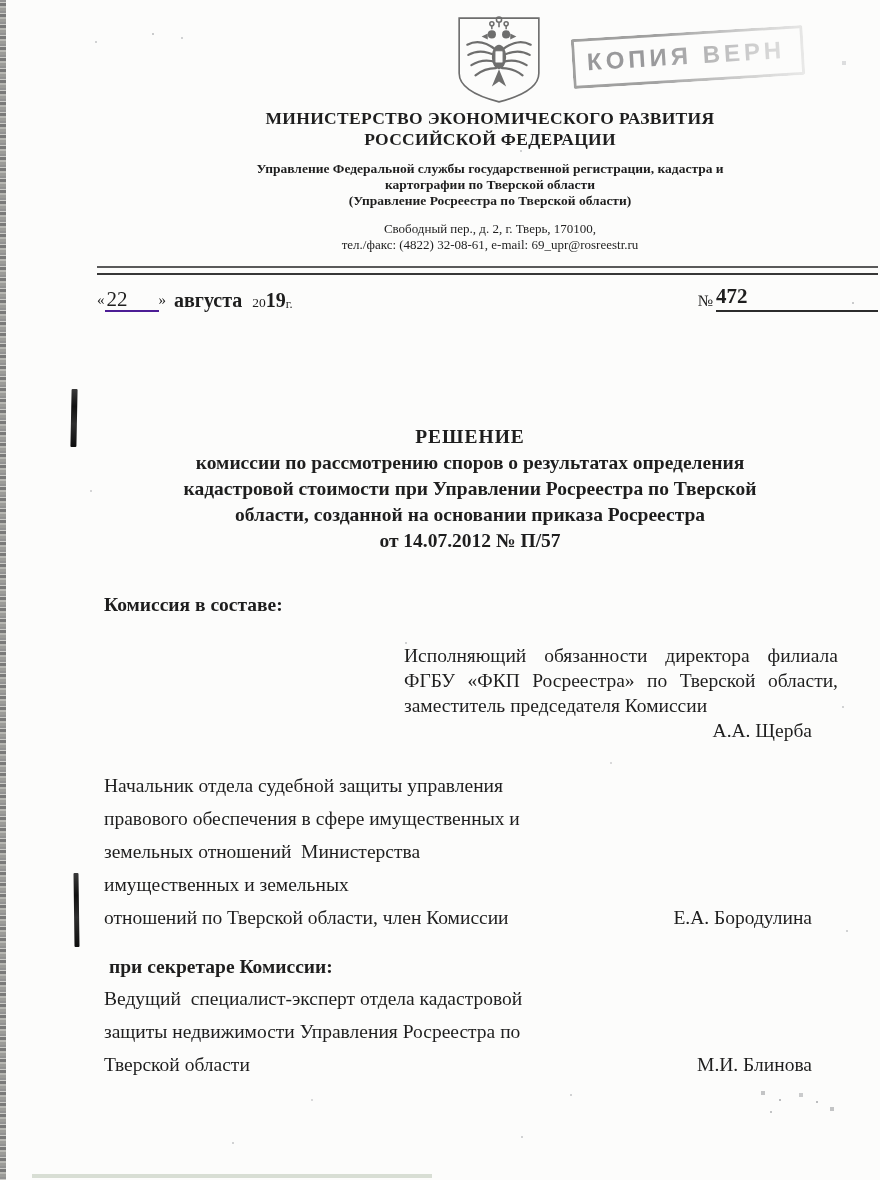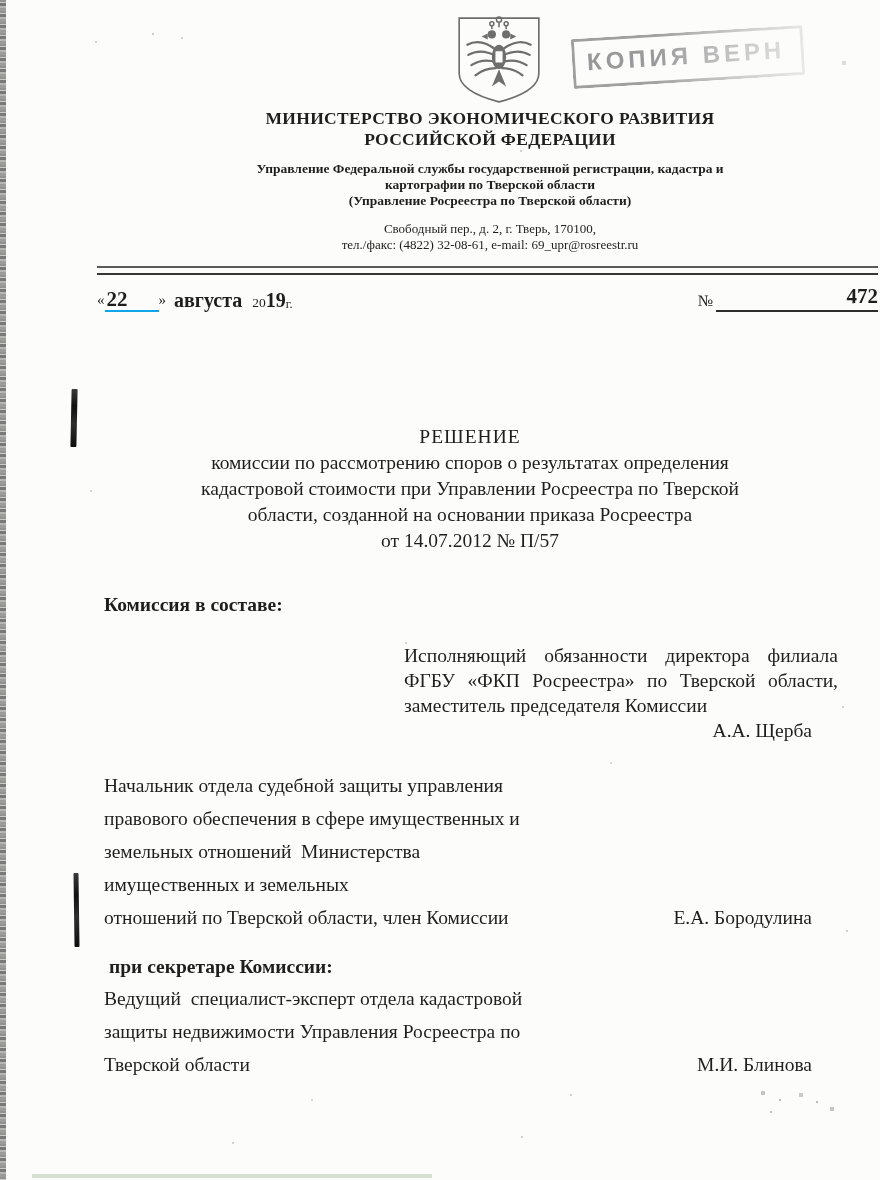--- a/index.html
+++ b/index.html
@@ -38,33 +38,33 @@
   .h-service{font-weight:bold; font-size:16.5px; line-height:19.5px; margin-top:8px; letter-spacing:.2px;}
   .h-office{font-weight:bold; font-size:13.5px; line-height:16px; margin-top:11px;}
   .h-contacts{font-size:13px; line-height:16px; margin-top:12px;}
   
   .rule{margin:13px 2px 0 97px; height:5px;
     border-top:2px solid #5a5a5a; border-bottom:2px solid #373737;}
   
   .dateline{display:flex; align-items:flex-end; margin:7px 2px 0 97px; height:30px;}
   .dl-left{display:flex; align-items:flex-end;}
   .q{font-size:15px; line-height:22px; padding-bottom:1px;}
-  .day{display:inline-block; min-width:44px; border-bottom:2px solid #0ea5e9;
-       font-weight:bold; font-size:21px; line-height:22px; padding:0 8px 0 2px;}
+  .day{display:inline-block; min-width:44px; border-bottom:2px solid #4c1d95;
+       font-weight:normal; font-size:21px; line-height:22px; padding:0 8px 0 2px;}
   .month{font-weight:bold; font-size:20px; line-height:24px; margin-left:8px;}
   .century{font-size:13.5px; line-height:18px; margin-left:10px;}
   .yr{font-weight:bold; font-size:20px; line-height:24px;}
   .gdot{font-size:12.5px; line-height:16px;}
   .dl-right{margin-left:auto; display:flex; align-items:flex-end;}
   .numsign{font-size:16px; line-height:20px; margin-right:3px; padding-bottom:1px;}
   .numline{display:inline-block; width:162px; border-bottom:2px solid #2c2c2c;
-     text-align:right; font-weight:bold; font-size:21px; line-height:24px; padding-bottom:2px;}
+     text-align:left; font-weight:bold; font-size:21px; line-height:24px; padding-bottom:2px;}
   
   .title-block{margin:112px 44px 0 104px; text-align:center;
-     font-weight:normal; font-size:19.5px; line-height:26px;}
+     font-weight:bold; font-size:19.5px; line-height:26px;}
   .title-head{letter-spacing:1px; margin-bottom:0px;}
   
   .content{margin-left:104px; margin-right:42px; font-size:19.5px;}
   .sec-head{font-weight:bold; margin-top:40px; font-size:19.5px;}
   .member{display:flex; align-items:flex-end;}
   .m1{margin-top:27px;flex-direction:column;} .m2{margin-top:22px;} .m3{margin-top:24px;}
   .msec{margin-top:0px;}
   .desc{width:434px; line-height:25px;}
   .jline{text-align:justify; text-align-last:justify;}
   .pline{white-space:pre-wrap;margin-top:8px;}

